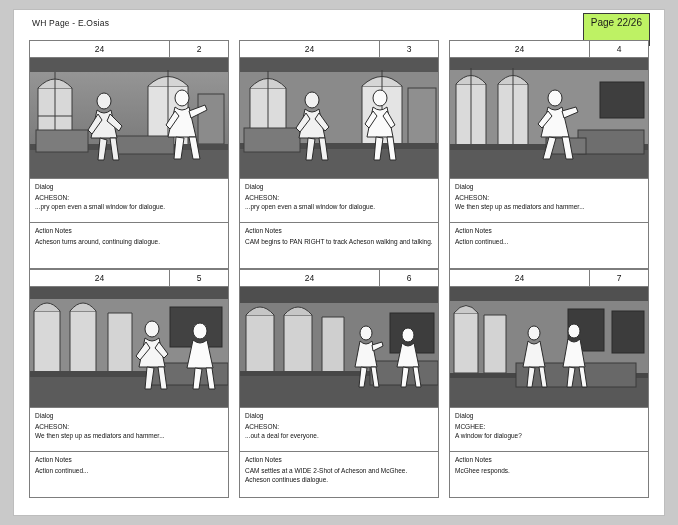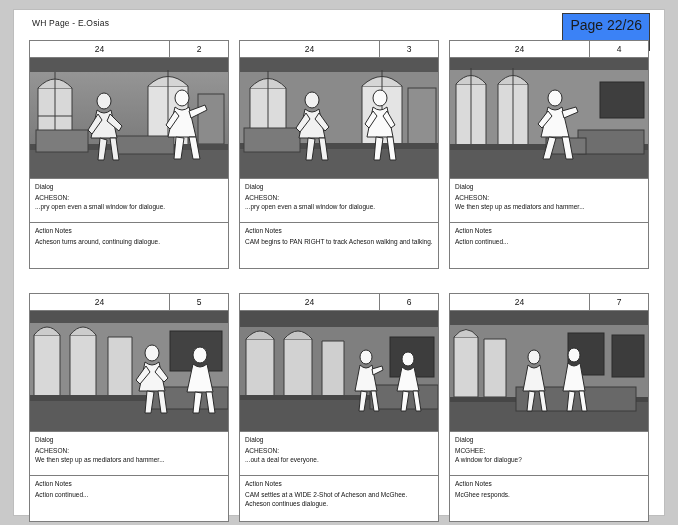--- a/index.html
+++ b/index.html
@@ -34,32 +34,32 @@
     font-size: 8.5px;
     color: #1a1a1a;
     letter-spacing: 0.2px;
   }
   .page-number {
     position: absolute;
     right: 14px;
     top: 3px;
     border: 1px solid #3a3a3a;
     padding: 3px 7px 17px 7px;
-    font-size: 14px;
+    font-size: 10px;
     color: #1a1a1a;
-    background: #3b82f6;
+    background: #bef264;
   }
   .grid {
     position: absolute;
     left: 15px;
     top: 30px;
     width: 622px;
     display: flex;
     flex-wrap: wrap;
-    gap: 24px 10px;
+    gap: 0 10px;
   }
   .panel {
     width: 200px;
     border: 1px solid #7d7d7d;
     box-sizing: border-box;
     background: #fff;
   }
   .panel-head {
     display: flex;
     height: 16px;

